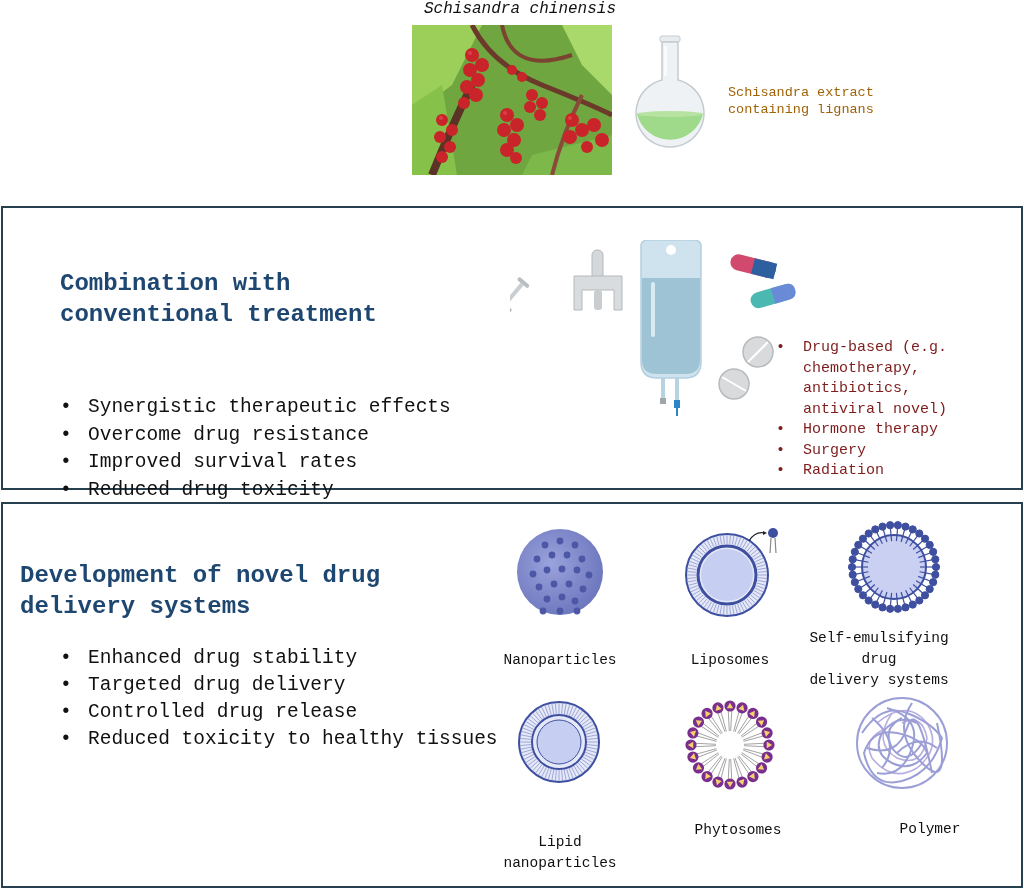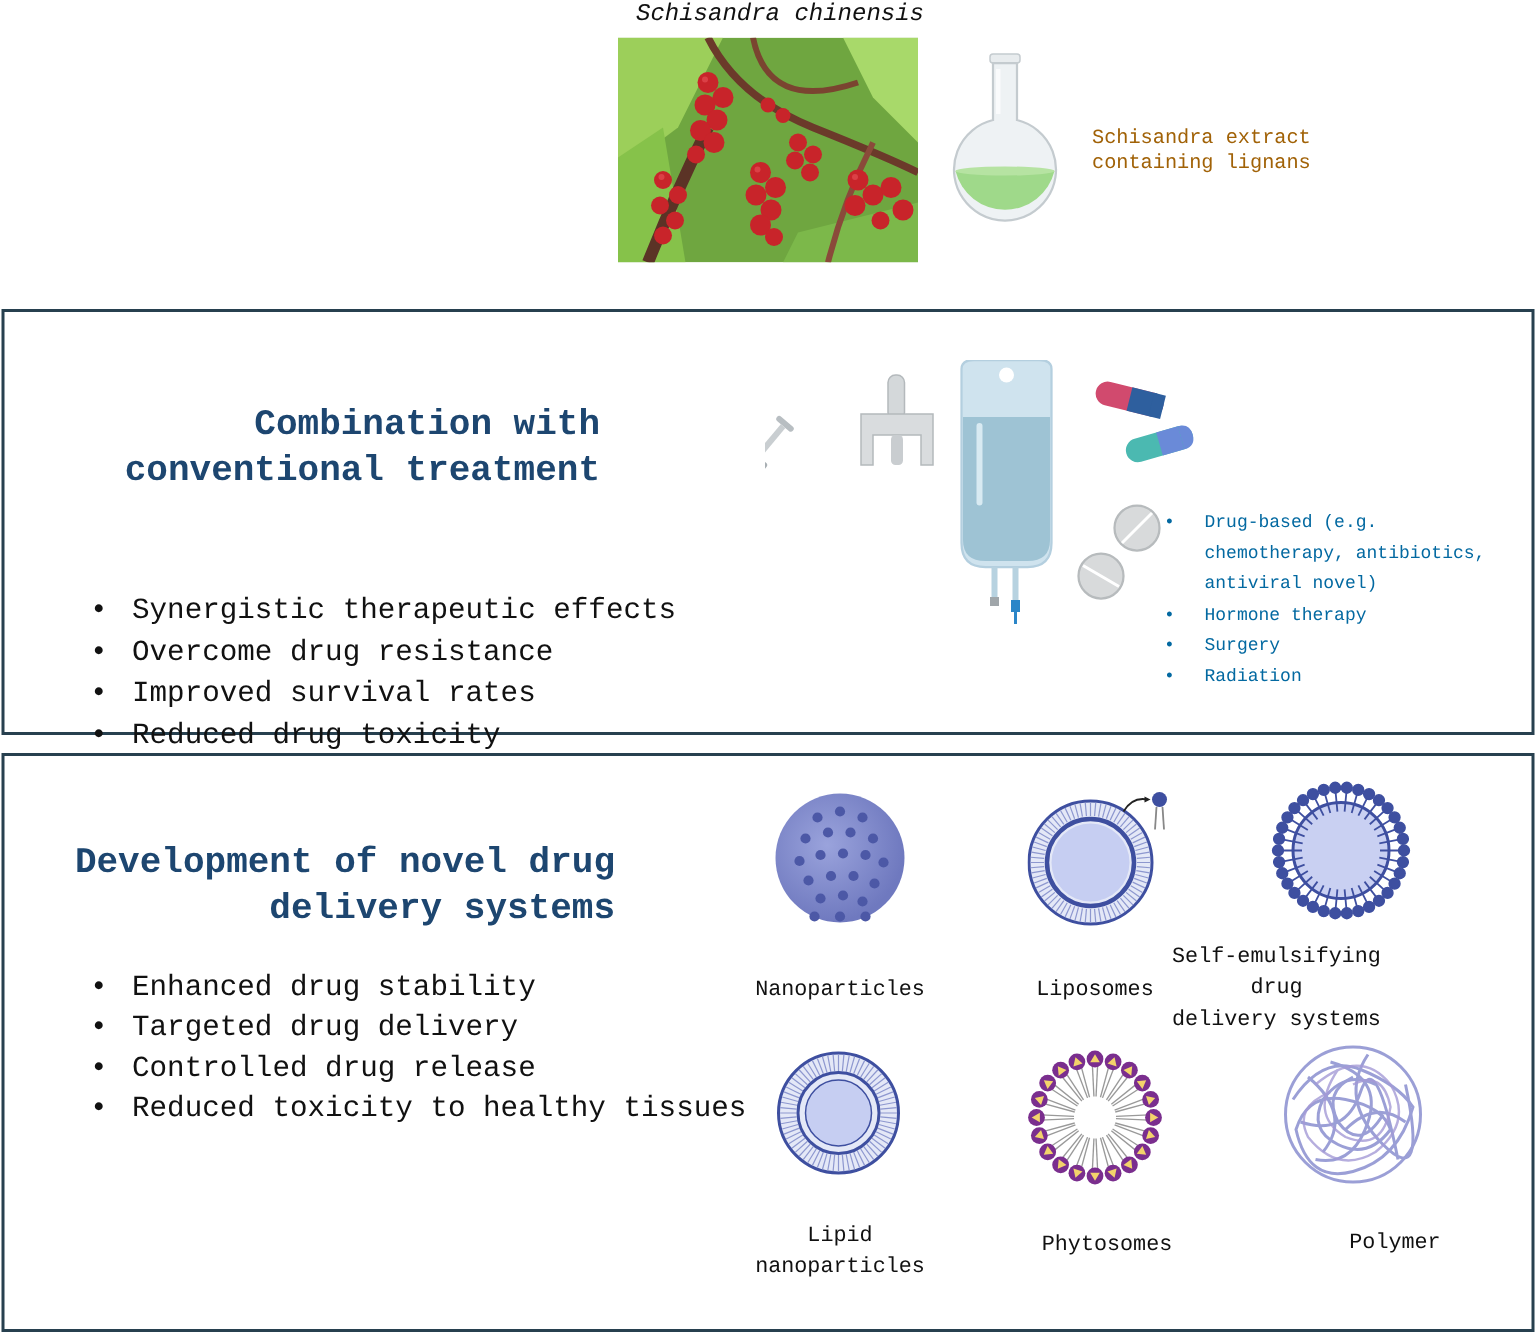--- a/index.html
+++ b/index.html
@@ -4,25 +4,25 @@
 <style>
   html, body { margin: 0; padding: 0; background: #ffffff; }
   body { width: 1024px; height: 890px; position: relative; overflow: hidden; font-family: "Liberation Sans", sans-serif; color: #111; }
   .abs { position: absolute; font-family: Liberation Mono, monospace; }
   .top-caption { left: 420px; top: 0px; width: 200px; text-align: center; font-style: italic; font-size: 16px; color: #111; }
   .photo { left: 412px; top: 25px; width: 200px; height: 150px; overflow: hidden; }
   .extract-label { left: 728px; top: 84px; font-size: 13.5px; line-height: 17px; color: #a16207; }
   .panel { left: 1px; border: 2px solid #27404f; box-sizing: border-box; background: #fff; }
   .panel1 { top: 206px; width: 1022px; height: 284px; }
   .panel2 { top: 502px; width: 1022px; height: 386px; }
-  .heading { color: #1d4670; font-weight: bold; font-size: 24px; line-height: 31px; text-align: right; }
+  .heading { color: #1d4670; font-weight: bold; font-size: 24px; line-height: 31px; text-align: left; }
   .bullets { list-style: none; margin: 0; padding: 0; font-size: 19.5px; color: #111; }
   .bullets li { position: relative; padding-left: 28px; }
   .bullets li::before { content: "•"; position: absolute; left: 0; }
-  .small-bullets { list-style: none; margin: 0; padding: 0; font-size: 12px; line-height: 20.5px; color: #0369a1; }
+  .small-bullets { list-style: none; margin: 0; padding: 0; font-size: 15px; line-height: 20.5px; color: #7f1d1d; }
   .small-bullets li { position: relative; padding-left: 27px; }
   .small-bullets li::before { content: "•"; position: absolute; left: 0; }
   .cap { font-size: 14.5px; color: #111; text-align: center; line-height: 21px; }
 </style>
 </head>
 <body>
 
 <div class="abs top-caption">Schisandra chinensis</div>
 
 <div class="abs photo">
@@ -386,21 +386,21 @@
         <line x1="71.24427796451326" y1="37.60771667913402" x2="84.29888917617424" y2="32.550333352513874" stroke-width="1.2"></line>
         <circle cx="86.16383363498295" cy="31.82785002013957" r="3.6"></circle>
         <line x1="72.55730059178144" y1="42.22251253676916" x2="86.31892398735607" y2="39.650019287337166" stroke-width="1.2"></line>
         <circle cx="88.28487018672388" cy="39.28252025170402" r="3.6"></circle>
       </g>
   </svg>
 </div>
 
 <div class="abs cap" style="left:490px; top:650px; width:140px;">Nanoparticles</div>
 <div class="abs cap" style="left:660px; top:650px; width:140px;">Liposomes</div>
-<div class="abs cap" style="left:766px; top:628px; width:170px;">
+<div class="abs cap" style="left:794px; top:628px; width:170px;">
   <div>Self-emulsifying drug</div>
   <div>delivery systems</div>
 </div>
 
 <div class="abs" style="left:517px; top:700px;">
   <svg width="84" height="84" viewBox="0 0 84 84">
     <circle cx="42" cy="42" r="40" fill="#e4e8f7" stroke="#3e4fa0" stroke-width="2"></circle>
     <g id="lnp-ticks" stroke="#8d97cf" stroke-width="0.8">
         <line x1="70" y1="42" x2="81" y2="42"></line>
         <line x1="69.88055693626097" y1="44.583514064972455" x2="80.83363287550634" y2="45.59846601906878"></line>
@@ -571,18 +571,18 @@
       <path d="M20 25 Q50 50 30 75 M60 10 Q40 40 70 70 T85 30 M15 55 Q45 65 55 35 T80 80"></path>
       <path d="M35 15 Q70 25 60 55 T25 80 M45 60 Q65 40 85 55 M50 25 Q30 35 40 55 Q55 75 70 50"></path>
     </g>
     <g fill="none" stroke="#a49ad6" stroke-width="1.6" opacity="0.8">
       <path d="M25 30 Q55 5 75 30 Q90 55 65 75 Q40 90 20 65 Q10 45 35 35"></path>
       <path d="M40 20 Q20 50 45 65 Q70 75 75 45 Q70 20 50 30"></path>
     </g>
   </svg>
 </div>
 
-<div class="abs cap" style="left:490px; top:814px; width:140px;">
+<div class="abs cap" style="left:490px; top:832px; width:140px;">
   <div>Lipid</div>
   <div>nanoparticles</div>
 </div>
 <div class="abs cap" style="left:668px; top:820px; width:140px;">Phytosomes</div>
 <div class="abs cap" style="left:860px; top:819px; width:140px;">Polymer</div>
 
 </body></html>

